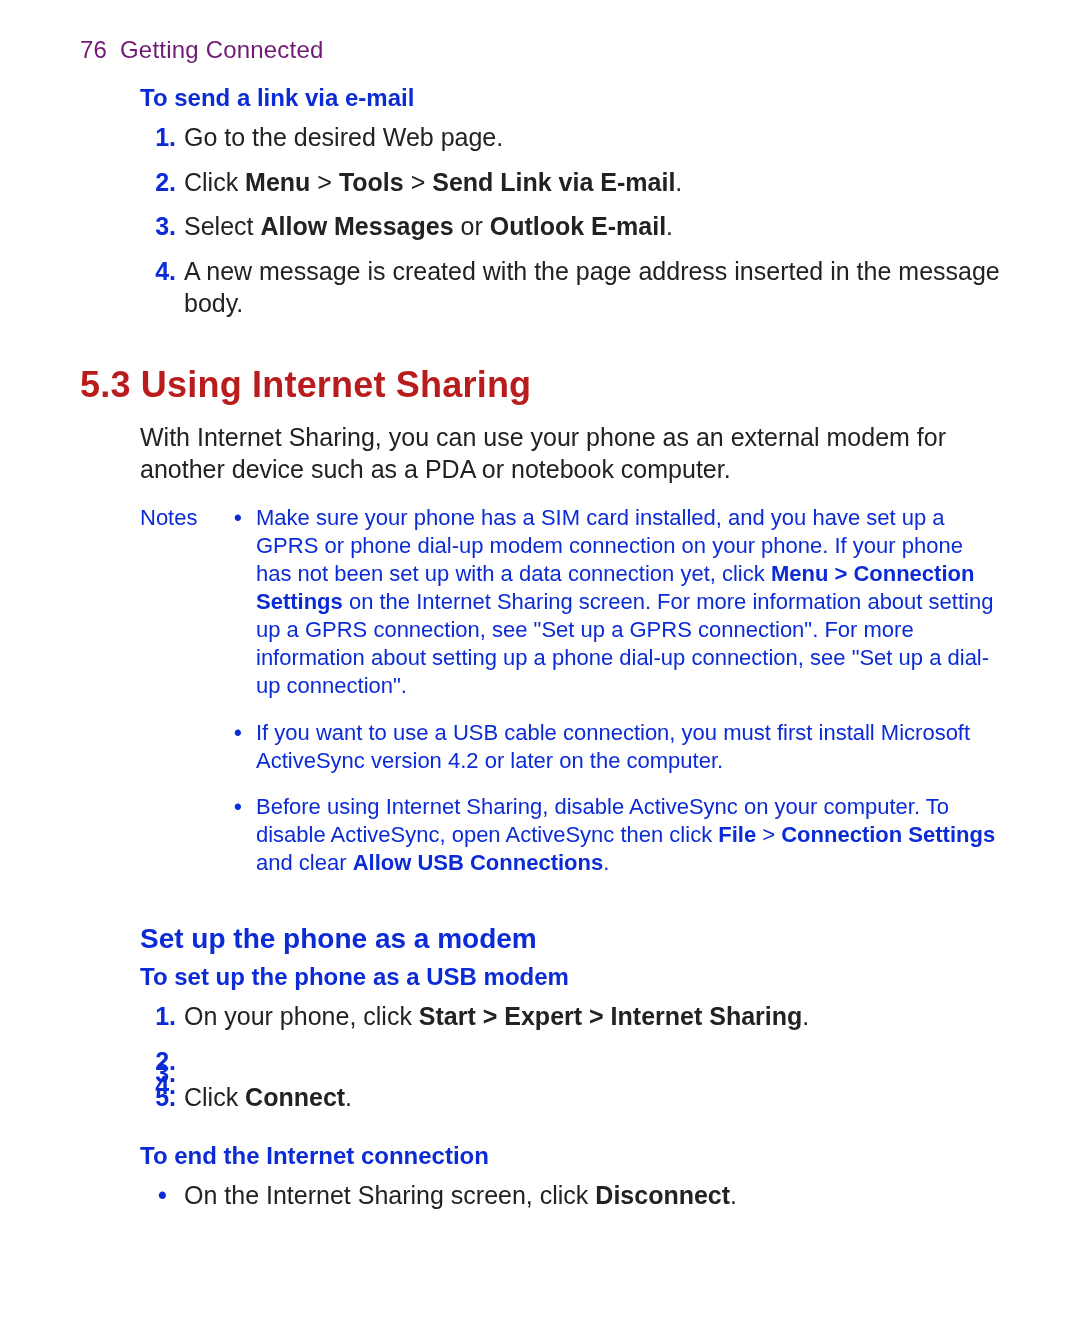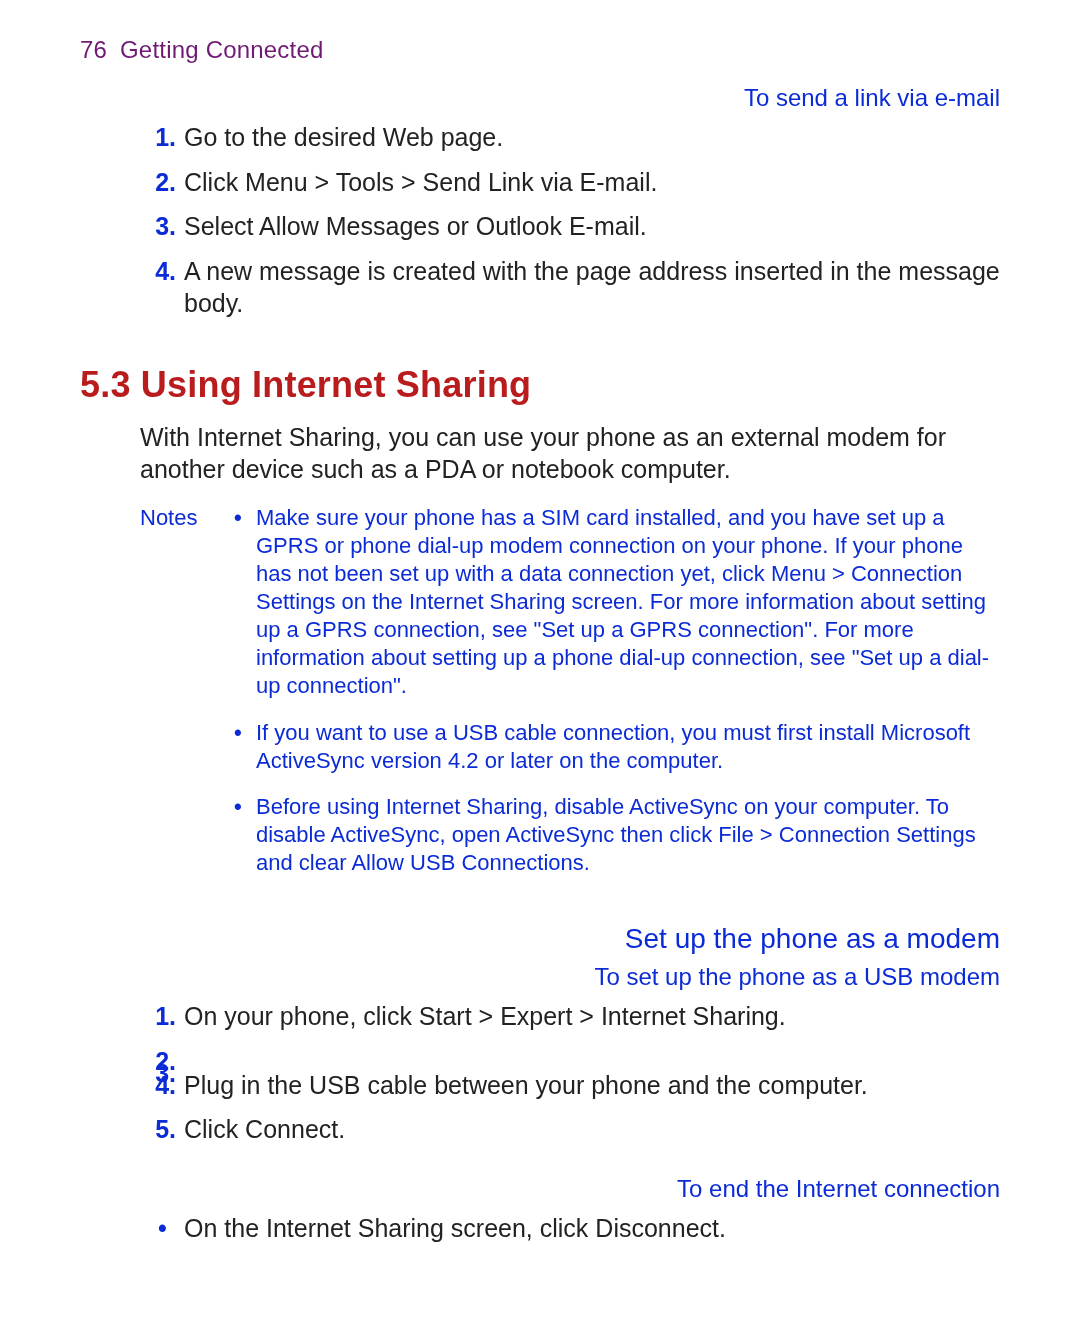--- a/index.html
+++ b/index.html
@@ -19,25 +19,24 @@
   .header {
     font-size: 24px;
     color: #701a75;
     margin-bottom: 18px;
     letter-spacing: 0.2px;
   }
   .header .pnum {
     margin-right: 6px;
   }
   .subhead {
-    font-weight: 400;
+    font-weight: 700;
     color: #0b2bd6;
     margin: 6px 0 8px 60px;
     font-size: 24px;
-    text-align: right;
   }
   .subhead.level2 {
     font-size: 28px;
     margin: 26px 0 6px 60px;
   }
   h2.section-title {
     color: #b91c1c;
     font-weight: 700;
     font-size: 36px;
     margin: 30px 0 14px 0;
@@ -61,21 +60,21 @@
   }
   ol.steps > li .num {
     position: absolute;
     left: 0;
     top: 0;
     font-weight: 700;
     color: #0b2bd6;
     width: 36px;
     text-align: right;
   }
-  .bold { font-weight: 400; margin-top: 20px; }
+  .bold { font-weight: 700; margin-top: 20px; }
   .notes-block {
     margin: 0 0 0 60px;
     font-size: 22px;
     line-height: 1.28;
     color: #0b2bd6;
   }
   .notes-row {
     display: flex;
     align-items: flex-start;
   }
@@ -185,21 +184,20 @@
     </span>
   </li>
   <li>
     <span class="num">2.</span>
   </li>
   <li>
     <span class="num">3.</span>
   </li>
   <li>
     <span class="num">4.</span>
-    <span>Plug in the USB cable between your phone and the computer.</span>
   </li>
   <li>
     <span class="num">5.</span>
     <span>
       <span>Click </span><span class="bold">Connect</span><span>.</span>
     </span>
   </li>
 </ol>
 
 <div class="subhead">To end the Internet connection</div>

